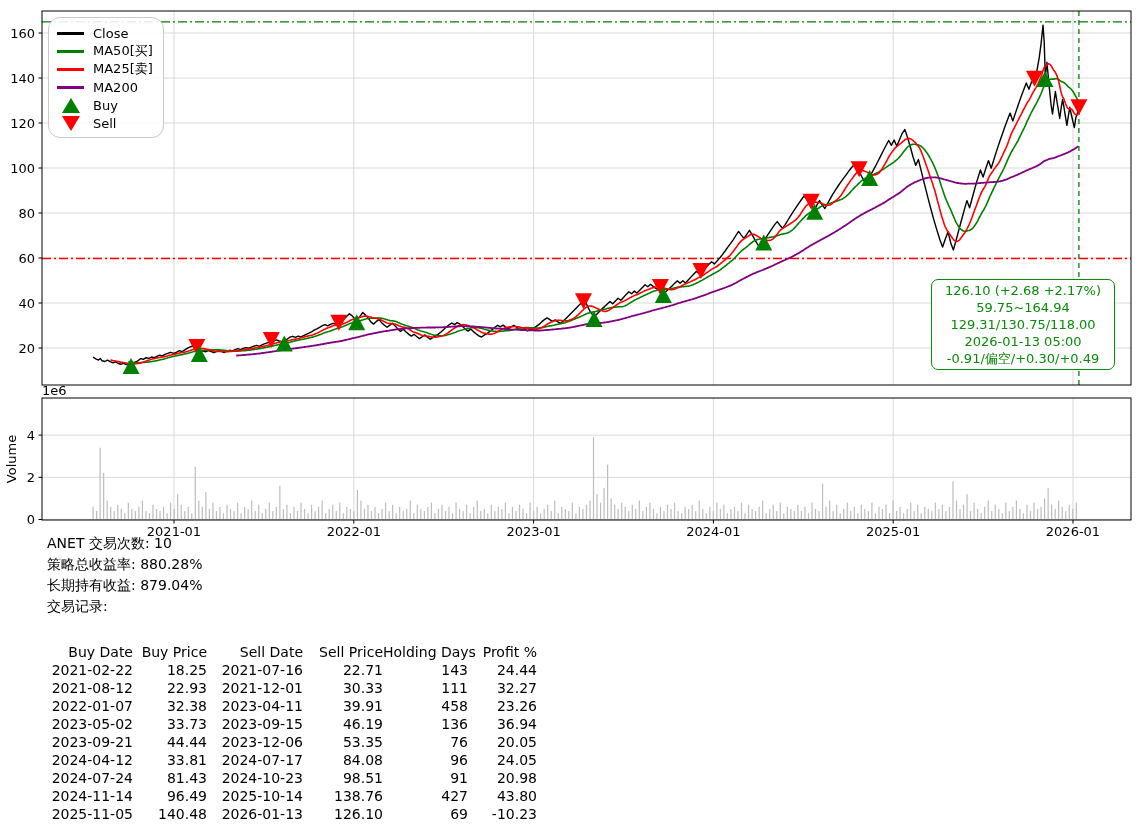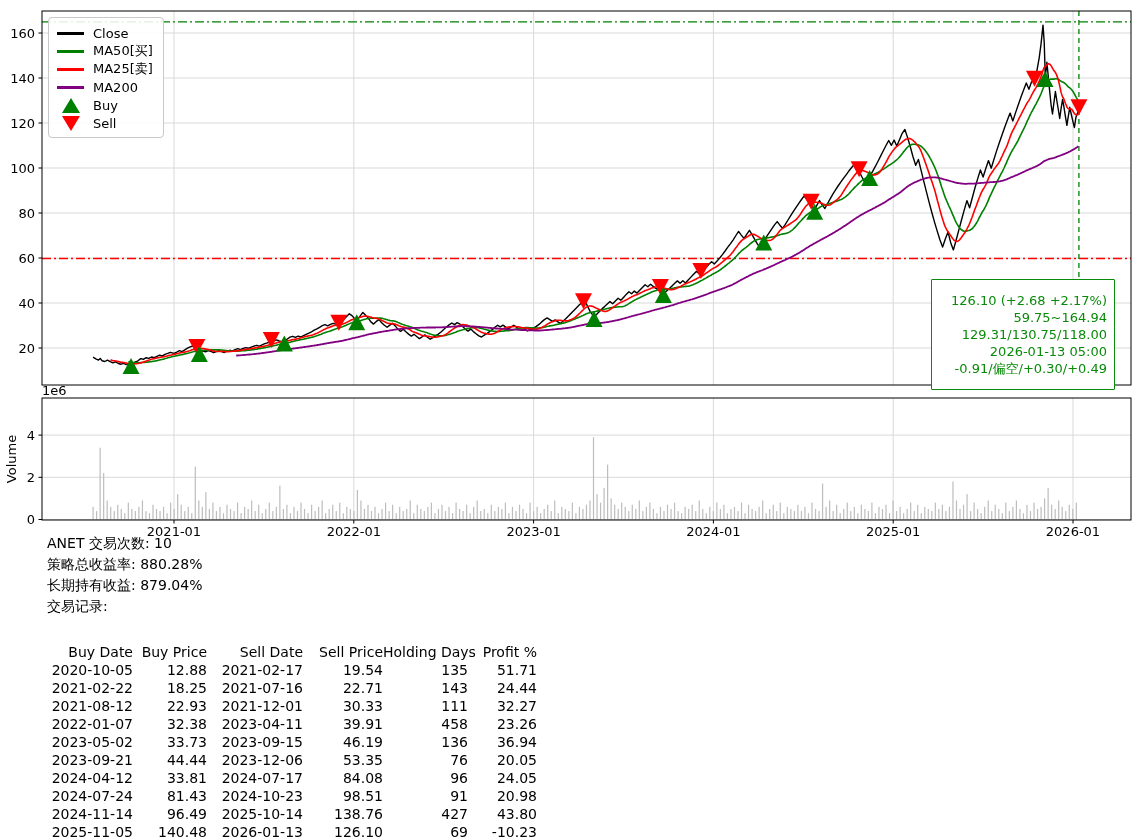--- a/index.html
+++ b/index.html
@@ -1,29 +1,29 @@
 <!DOCTYPE html>
 <html><head>
 <meta charset="utf-8">
 <style>
   html,body{margin:0;padding:0}
   body{width:1139px;height:838px;background:#fff;position:relative;overflow:hidden;
        font-family:"DejaVu Sans", sans-serif;color:#000}
   #fig-svg{position:absolute;left:0;top:0;font-family:"DejaVu Sans", sans-serif}
   #legend{position:absolute;left:48px;top:17px;background:rgba(255,255,255,.88);
-          border:1px solid #c9c9c9;border-radius:4px;padding:6px 10px 5px 8px;z-index:3}
+          border:1px solid #c9c9c9;border-radius:12px;padding:6px 10px 5px 8px;z-index:3}
   .lg-row{display:flex;align-items:center;height:18px;gap:9px}
   .lg-swatch{width:27px;display:flex;justify-content:center;align-items:center}
   .lg-line{width:27px;height:3px}
   .lg-tri-up{width:0;height:0;border-left:9px solid transparent;border-right:9px solid transparent;border-bottom:15px solid #008000}
   .lg-tri-down{width:0;height:0;border-left:9px solid transparent;border-right:9px solid transparent;border-top:15px solid #ff0000}
   .lg-label{font-size:13px;white-space:nowrap}
   #annotation{position:absolute;left:931px;top:279px;width:168px;border:1.5px solid #0a8a0a;
-              border-radius:1px;background:#fff;color:#0a8a0a;font-size:13px;line-height:17px;
-              text-align:right;padding:12px 7px;z-index:3;white-space:nowrap}
+              border-radius:7px;background:#fff;color:#0a8a0a;font-size:13px;line-height:17px;
+              text-align:center;padding:2px 7px;z-index:3;white-space:nowrap}
   #summary{position:absolute;left:47px;top:533px;font-size:14px;line-height:21px;white-space:nowrap}
   #trades{position:absolute;left:47px;top:643px;font-size:14px}
   .trow{display:grid;grid-template-columns:86px 74px 96px 80px 85px 69px;height:18px;line-height:18px}
   .trow span{text-align:right;white-space:nowrap}
 </style>
 </head>
 <body>
 
 <svg id="fig-svg" width="1139" height="556">
     <line x1="42" x2="1131" y1="348" y2="348" stroke="#d9d9d9" stroke-width="1"></line>
@@ -453,28 +453,20 @@
 <div id="trades">
     <div class="trow">
       <span>Buy Date</span>
       <span>Buy Price</span>
       <span>Sell Date</span>
       <span>Sell Price</span>
       <span>Holding Days</span>
       <span>Profit %</span>
     </div>
     <div class="trow">
-      <span>2020-10-05</span>
-      <span>12.88</span>
-      <span>2021-02-17</span>
-      <span>19.54</span>
-      <span>135</span>
-      <span>51.71</span>
-    </div>
-    <div class="trow">
       <span>2021-02-22</span>
       <span>18.25</span>
       <span>2021-07-16</span>
       <span>22.71</span>
       <span>143</span>
       <span>24.44</span>
     </div>
     <div class="trow">
       <span>2021-08-12</span>
       <span>22.93</span>

